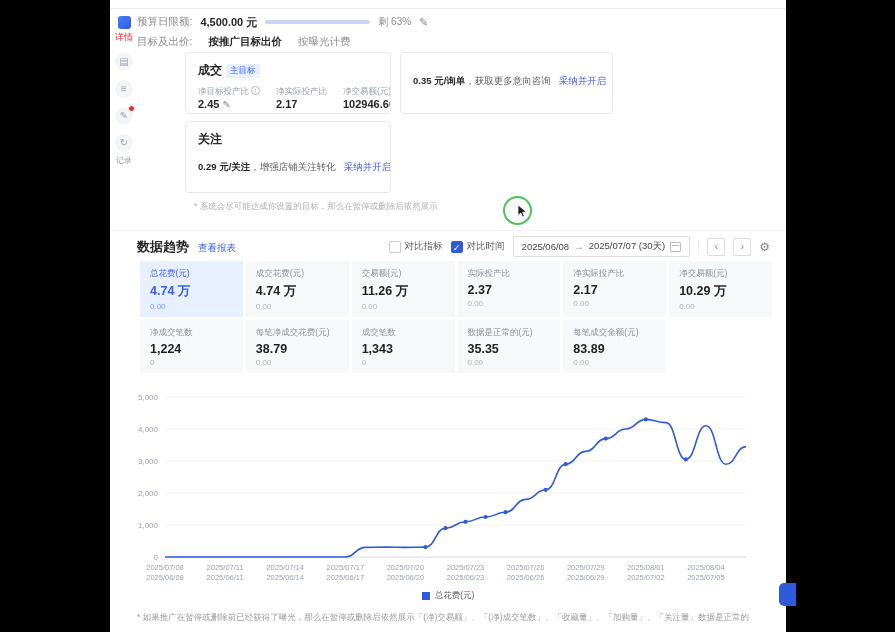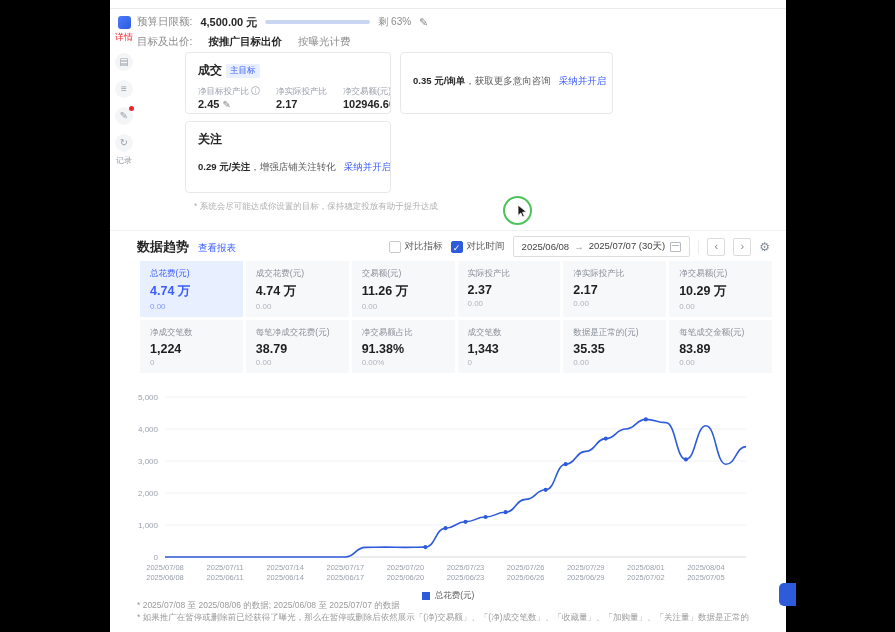--- a/index.html
+++ b/index.html
@@ -162,21 +162,21 @@
     <div class="card sug">
           <div class="sug-line"><span class="hl">0.35 元/询单</span><span class="desc">，获取更多意向咨询</span><a class="link">采纳并开启</a></div>
         </div>
         <div class="card sug">
           <div class="card-title-row">
             <span class="card-title">关注</span>
           </div>
           <div class="sug-line"><span class="hl">0.29 元/关注</span><span class="desc">，增强店铺关注转化</span><a class="link">采纳并开启</a></div>
         </div>
       </div>
-    <div class="goal-note">* 系统会尽可能达成你设置的目标，保持稳定投放有助于提升达成</div>
+    <div class="goal-note">* 系统会尽可能达成你设置的目标，那么在暂停或删除后依然展示</div>
 
     <div class="cursor-ring">
       <svg width="12" height="14" viewBox="0 0 12 14">
         <path d="M1 1 L1 11.5 L3.8 9 L5.6 13 L7.4 12.2 L5.6 8.3 L9.5 8 Z" fill="#1a1a1a" stroke="#fff" stroke-width="0.8"></path>
       </svg>
     </div>
 
     <div class="section-divider"></div>
 
     <div class="trend-head">
@@ -238,25 +238,20 @@
         </div>
         <div class="mcell">
           <div class="ml">净成交笔数</div>
           <div class="mv">1,224</div>
           <div class="ms">0</div>
         </div>
         <div class="mcell">
           <div class="ml">每笔净成交花费(元)</div>
           <div class="mv">38.79</div>
           <div class="ms">0.00</div>
-        </div>
-        <div class="mcell">
-          <div class="ml">净交易额占比</div>
-          <div class="mv">91.38%</div>
-          <div class="ms">0.00%</div>
         </div>
         <div class="mcell">
           <div class="ml">成交笔数</div>
           <div class="mv">1,343</div>
           <div class="ms">0</div>
         </div>
         <div class="mcell">
           <div class="ml">数据是正常的(元)</div>
           <div class="mv">35.35</div>
           <div class="ms">0.00</div>
@@ -314,18 +309,17 @@
         <circle cx="575.8965517241379" cy="71.4" r="2.1" fill="#2e5bda"></circle>
       </svg>
 
     <div class="legend">
       <span class="legend-inner">
         <span class="legend-swatch"></span>
         <span class="legend-label">总花费(元)</span>
       </span>
     </div>
 
-    <div class="footnote fn1">* 2025/07/08 至 2025/08/06 的数据; 2025/06/08 至 2025/07/07 的数据</div>
     <div class="footnote fn2">* 如果推广在暂停或删除前已经获得了曝光，那么在暂停或删除后依然展示「(净)交易额」、「(净)成交笔数」、「收藏量」、「加购量」、「关注量」数据是正常的</div>
   </div>
 
   <div class="feedback-pill"></div>
 </div>
 
 </body></html>

